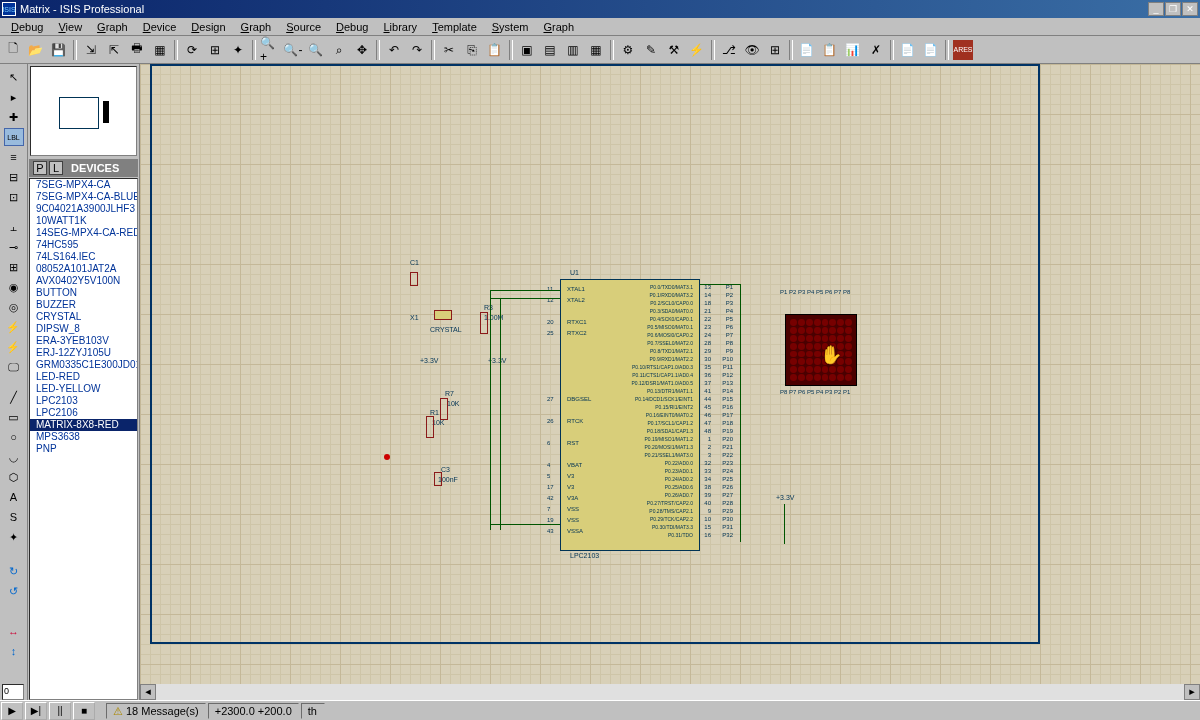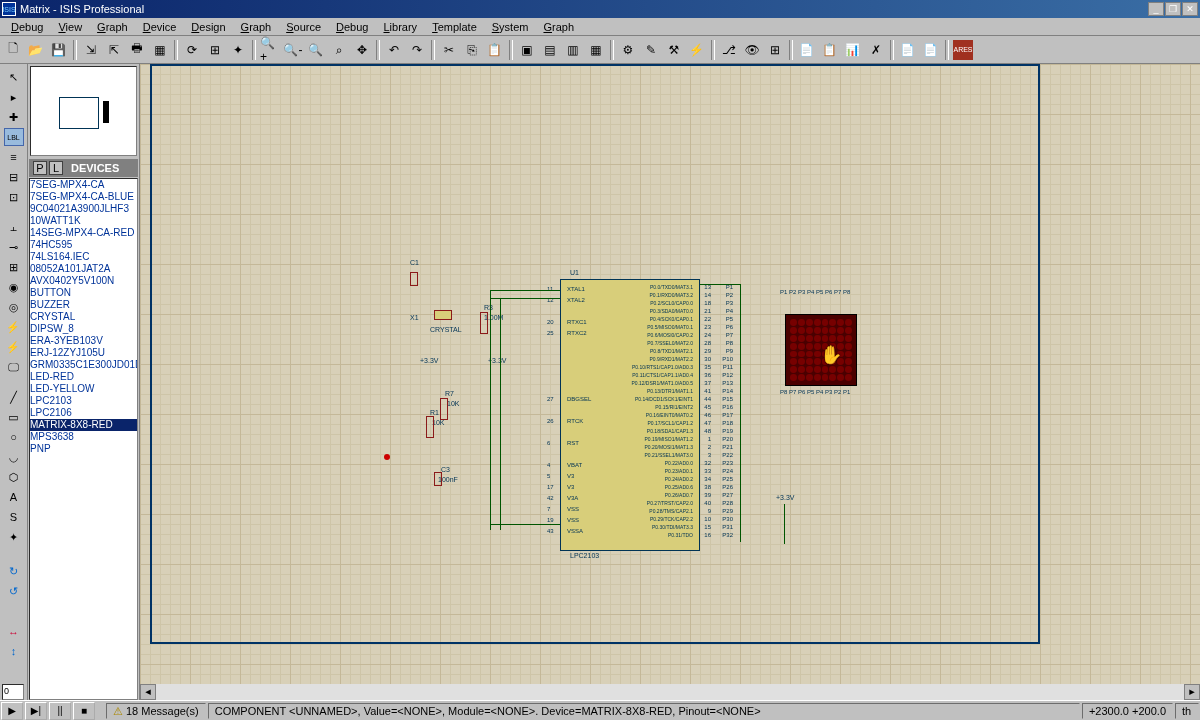--- a/index.html
+++ b/index.html
@@ -17,21 +17,21 @@
 .workspace { flex: 1; display: flex; min-height: 0; }
 .leftcol { width: 28px; background: #c0c0c0; display:flex; flex-direction:column; align-items:center; gap:2px; padding-top:4px; border-right:1px solid #808080;}
 .ltool { width:20px; height:18px; display:flex;align-items:center;justify-content:center; font-size:11px; }
 .sidepanel { width: 112px; background: #c0c0c0; display:flex; flex-direction:column; border-right:1px solid #808080;}
 .preview { height:90px; margin:2px; border:1px inset #808080; background:#fff; position:relative;}
 .preview .chip { position:absolute; left:28px; top:30px; width:40px; height:32px; border:1px solid #003355; }
 .preview .chip2 { position:absolute; left:72px; top:34px; width:6px; height:22px; background:#000; }
 .tabhdr { height:18px; background:#808080; color:#fff; display:flex; align-items:center; padding:0 4px; font-weight:bold; margin:1px;}
 .tabhdr .btn { background:#c0c0c0; color:#000; border:1px solid #404040; width:14px; height:14px; margin-right:2px; text-align:center; font-weight:normal;}
 .devlist { flex:1; background:#fff; margin:0 1px; overflow-y:auto; overflow-x:hidden; border:1px inset #808080; color:#003399;}
-.devitem { padding:0 0; white-space:nowrap; font-size:10px; line-height:12px;}
+.devitem { padding:0 6px; white-space:nowrap; font-size:10px; line-height:12px;}
 .devitem.sel { background:#0a246a; color:#fff; }
 .canvas-wrap { flex:1; display:flex; flex-direction:column; min-width:0;}
 .canvas { flex:1; position:relative; overflow:hidden; background:#d8d0b8;
   background-image:
     linear-gradient(#c4b898 1px, transparent 1px),
     linear-gradient(90deg, #c4b898 1px, transparent 1px),
     linear-gradient(#cec5a8 1px, transparent 1px),
     linear-gradient(90deg, #cec5a8 1px, transparent 1px);
   background-size: 50px 50px, 50px 50px, 10px 10px, 10px 10px;
 }
@@ -455,18 +455,17 @@
 </div>
 
 <div class="playbar">
   <div class="playbtn">▶</div>
   <div class="playbtn">▶|</div>
   <div class="playbtn">||</div>
   <div class="playbtn">■</div>
   <div class="statusbox" style="margin-left:10px;">
     <span style="color:#a80;">⚠</span> <span>18 Message(s)</span>
   </div>
-  <div class="statusbox" style="flex:1">COMPONENT &lt;UNNAMED&gt;, Value=&lt;NONE&gt;, Module=&lt;NONE&gt;. Device=MATRIX-8X8-RED, Pinout=&lt;NONE&gt;</div>
   <div class="statusbox">
     <span>+2300.0    +200.0</span>
   </div>
   <div class="statusbox" style="width:24px">th</div>
 </div>
 
 </body></html>

